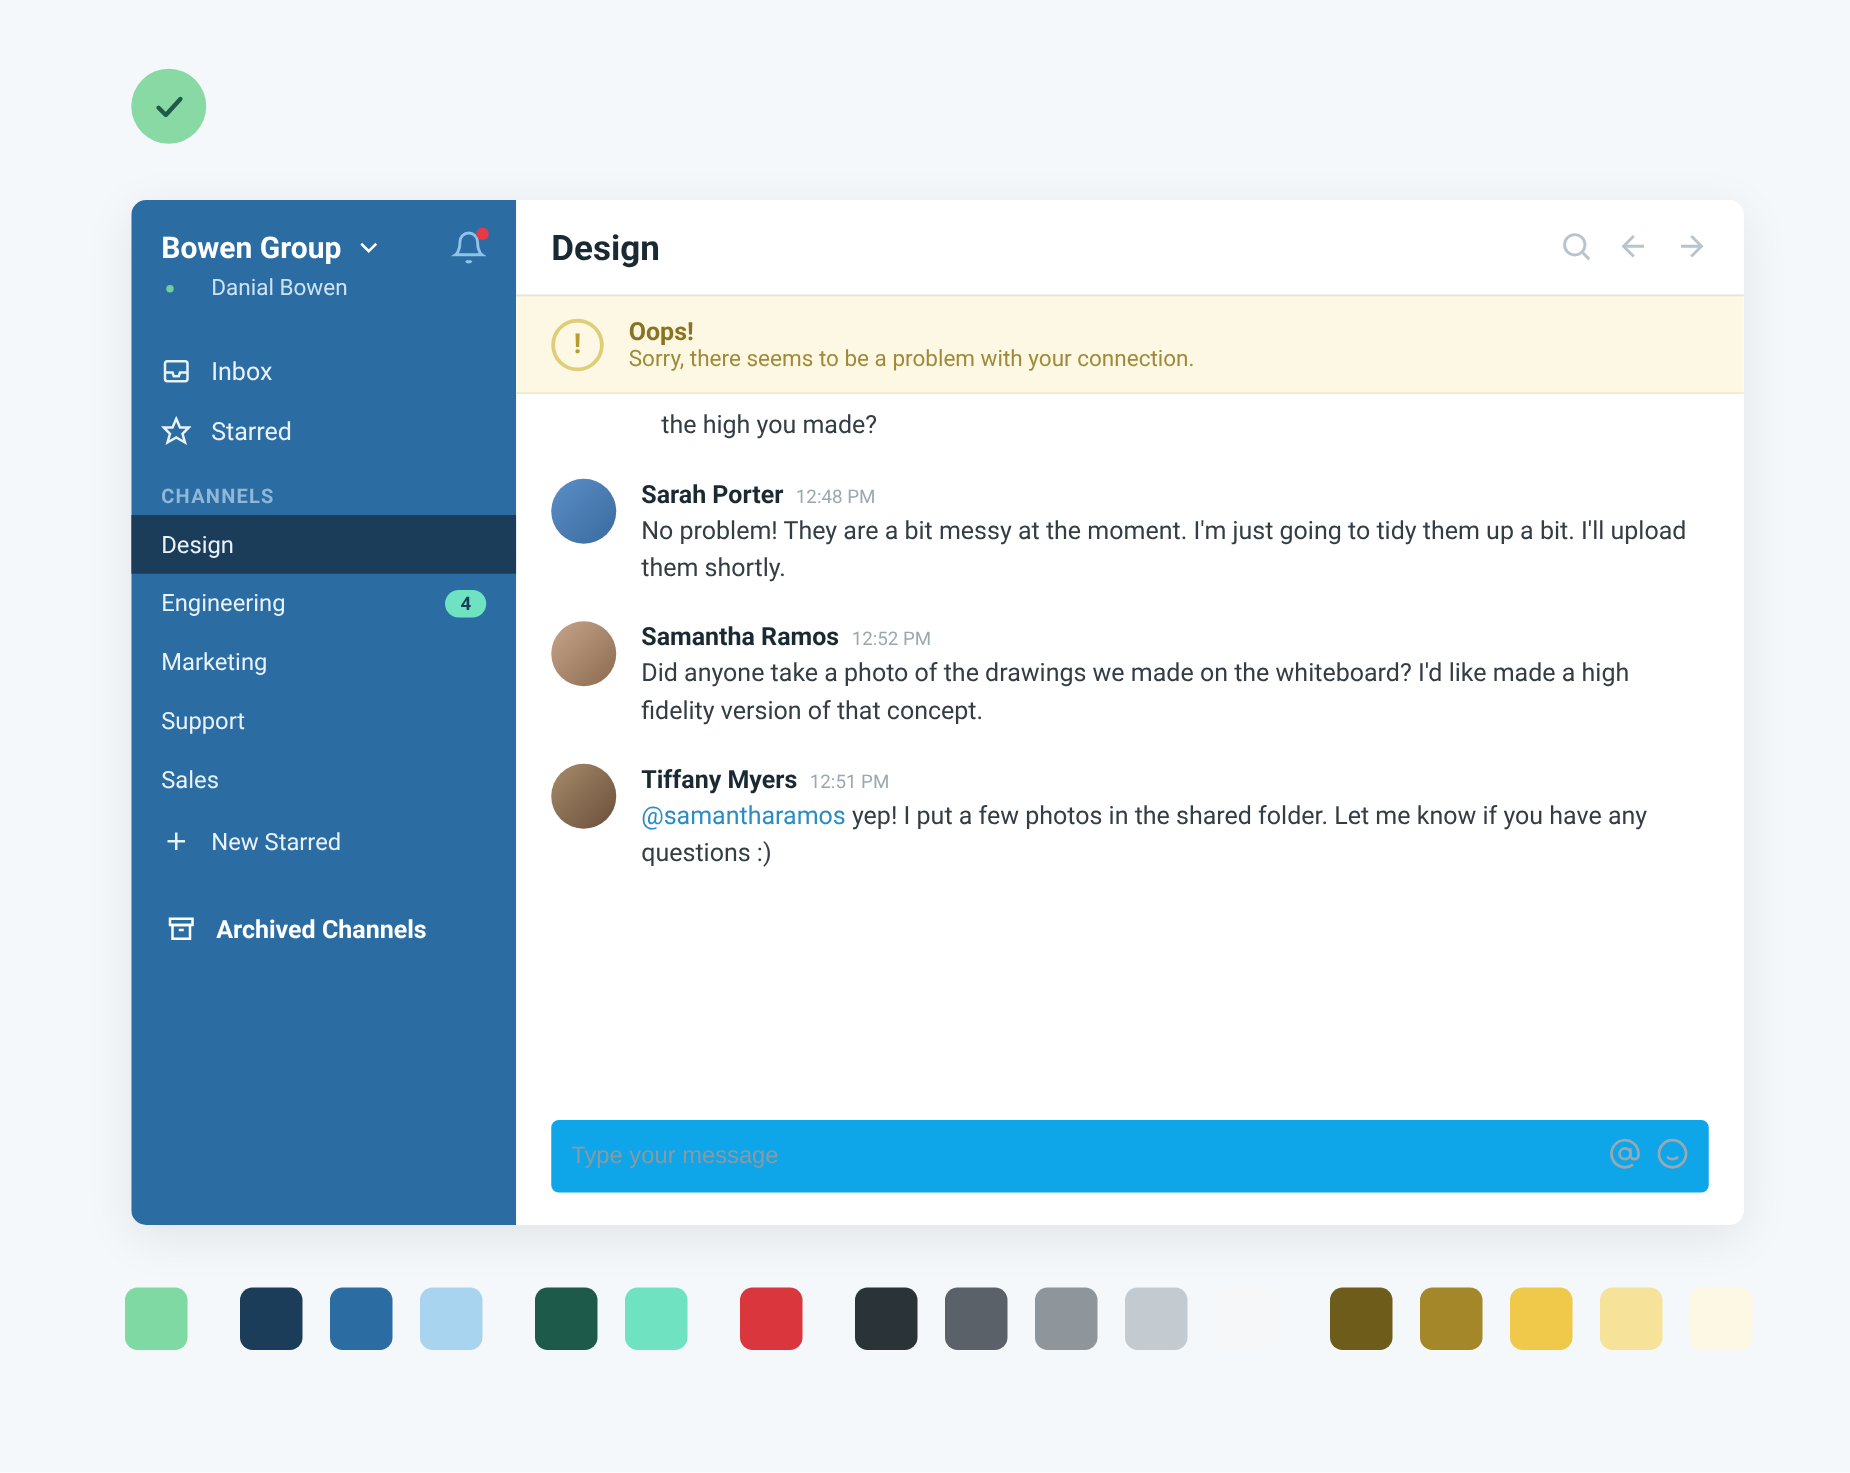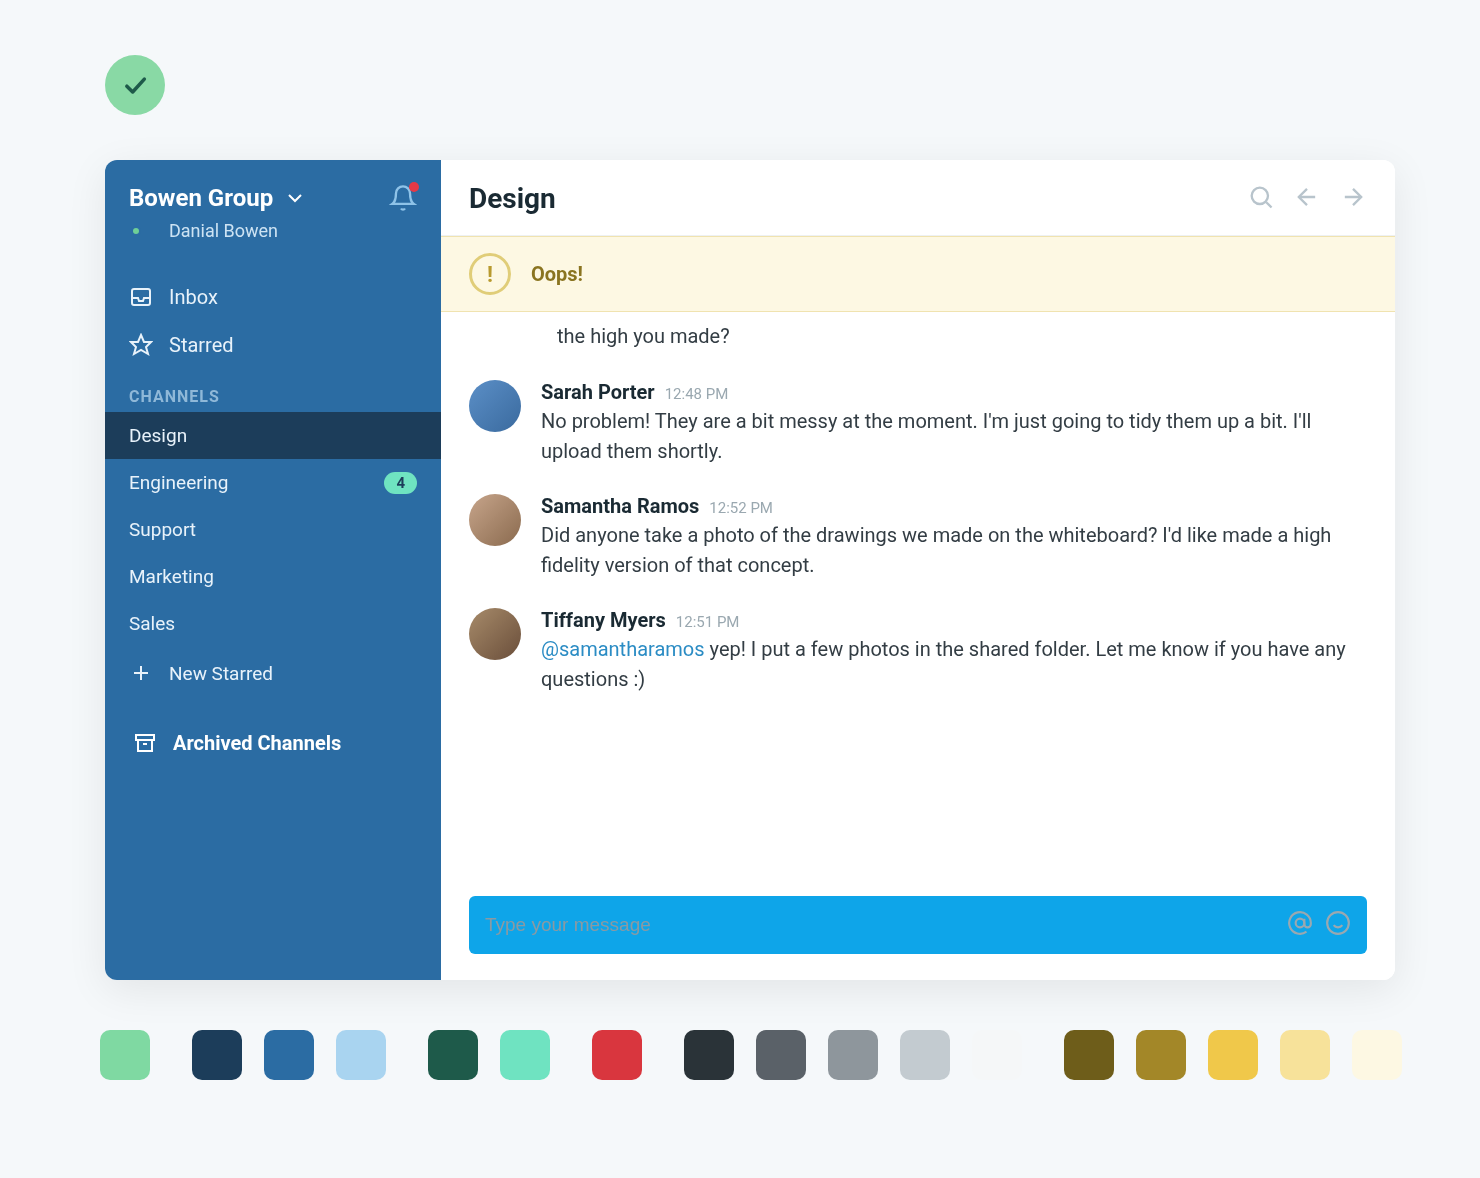--- a/index.html
+++ b/index.html
@@ -29,21 +29,21 @@
     left: 105px;
     width: 1290px;
     height: 820px;
     background: #fff;
     border-radius: 12px;
     box-shadow: 0 10px 40px rgba(0,0,0,0.08);
     display: flex;
     overflow: hidden;
   }
   .sidebar {
-    width: 336px;
+    width: 308px;
     background: #2b6ca3;
     color: #fff;
     display: flex;
     flex-direction: column;
     padding-top: 20px;
   }
   .workspace-header {
     padding: 4px 24px 8px 24px;
   }
   .workspace-row {
@@ -340,24 +340,24 @@
     <div class="nav-label-heading">CHANNELS</div>
 
     <div class="channel-item active">
       <span>Design</span>
     </div>
     <div class="channel-item">
       <span>Engineering</span>
       <span class="badge">4</span>
     </div>
     <div class="channel-item">
+      <span>Marketing</span>
+    </div>
+    <div class="channel-item">
       <span>Support</span>
-    </div>
-    <div class="channel-item">
-      <span>Marketing</span>
     </div>
     <div class="channel-item">
       <span>Sales</span>
     </div>
 
     <div class="new-channel">
       <svg class="icon-svg" viewBox="0 0 24 24">
           <line x1="12" y1="5" x2="12" y2="19"></line>
           <line x1="5" y1="12" x2="19" y2="12"></line>
         </svg>
@@ -390,20 +390,21 @@
               <line x1="5" y1="12" x2="19" y2="12"></line>
               <polyline points="12 5 19 12 12 19"></polyline>
             </svg></span>
       </div>
     </div>
 
     <div class="alert-banner">
       <div class="alert-icon">!</div>
       <div class="alert-text">
         <div class="title">Oops!</div>
+        <div class="body">Sorry, there seems to be a problem with your connection.</div>
       </div>
     </div>
 
     <div class="messages">
       <div class="partial-msg">the high you made?</div>
 
       <div class="msg">
         <div class="avatar avatar-1"></div>
         <div class="msg-body">
           <div class="msg-head">

